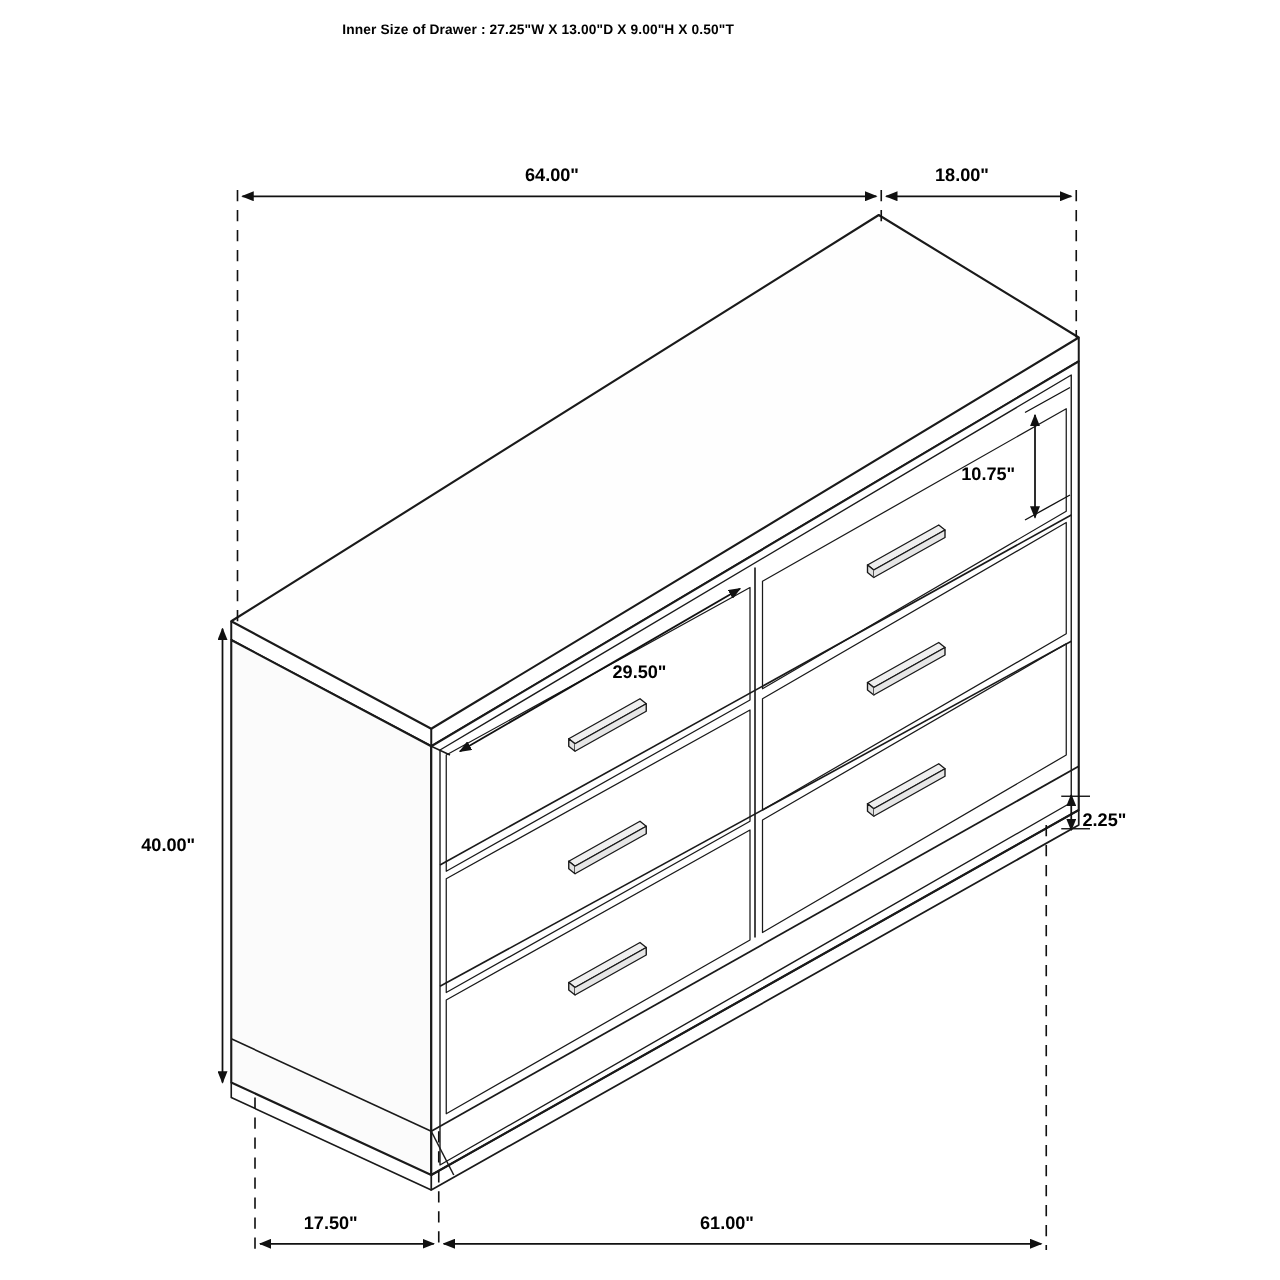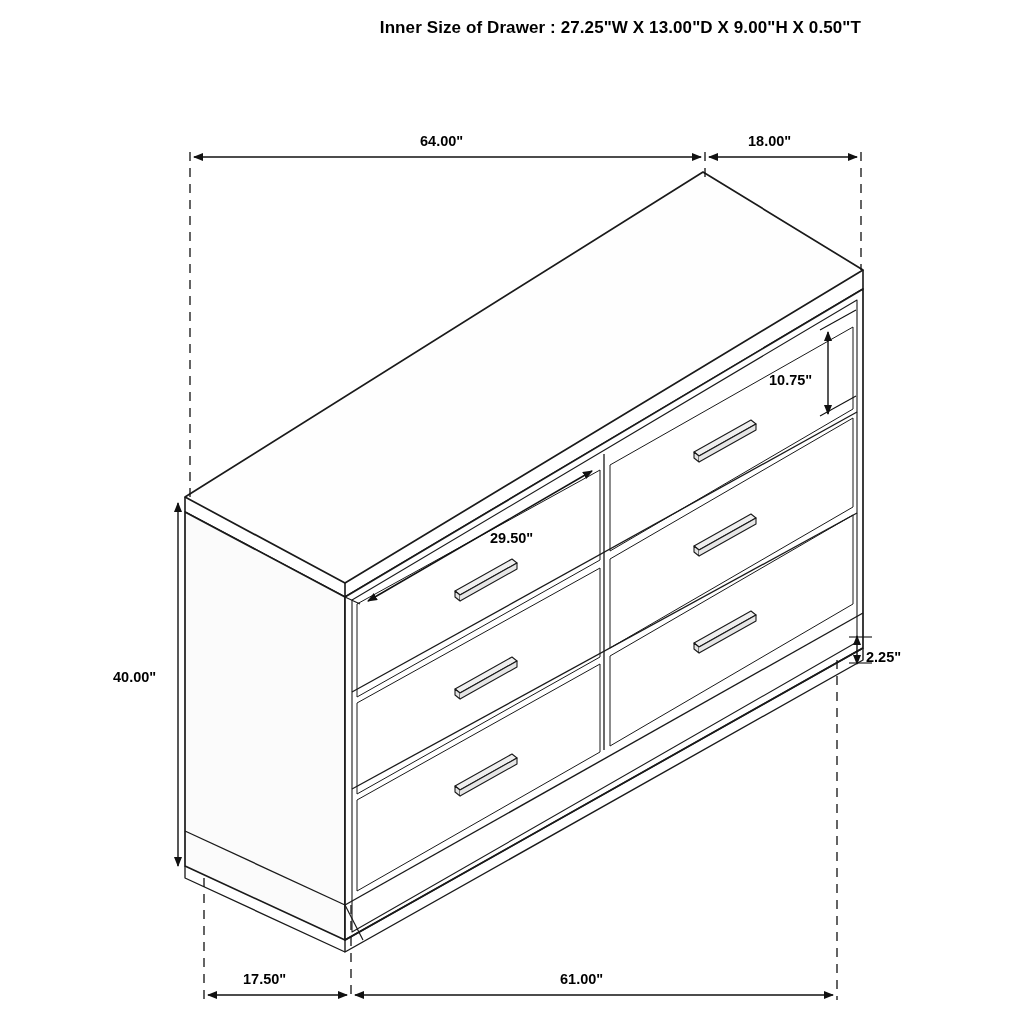--- a/index.html
+++ b/index.html
@@ -17,22 +17,22 @@
   #stage {
     position: relative;
     width: 1024px;
     height: 1024px;
   }
   #title {
     position: absolute;
     top: 18px;
     left: 0;
     width: 861px;
-    text-align: right;
-    font-size: 17px;
+    text-align: center;
+    font-size: 11px;
     font-weight: bold;
     letter-spacing: 0.1px;
   }
   svg.diagram {
     position: absolute;
     top: 0;
     left: 0;
   }
   .dimlabel {
     position: absolute;

